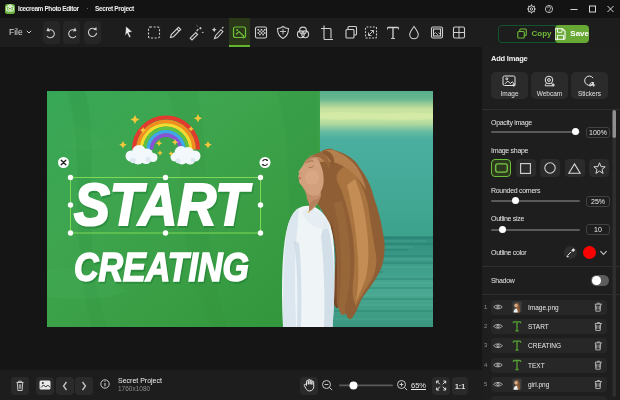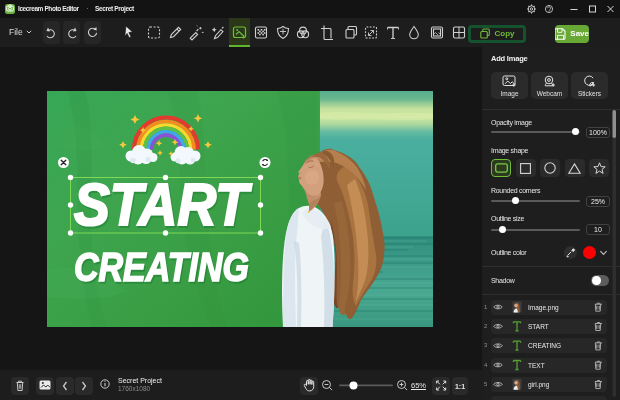--- a/index.html
+++ b/index.html
@@ -12,21 +12,21 @@
   #logo { left:5px; top:4px; width:10px; height:10px; background:#6db33f; border-radius:2.5px; }
   .ttext { top:5px; font-size:6.5px; color:#ececec; font-weight:bold; letter-spacing:-0.4px; }
   .tdot { top:4px; font-size:8px; color:#8a8a8a; }
   
   #toolbar { left:0; top:18px; width:620px; height:29px; background:#1d1d1d; }
   #filebtn { left:9px; top:27px; font-size:8.5px; color:#dedede; }
   .hbtn { top:21px; width:17px; height:23px; background:#262626; border-radius:4px; display:flex; align-items:center; justify-content:center; }
   #seltool { left:229px; top:18px; width:21px; height:29px; background:#2a3819; display:flex; align-items:center; justify-content:center; }
   #selunder { left:229px; top:45px; width:21px; height:2px; background:#61b52f; }
   .btn { top:24.5px; height:18px; border-radius:4px; display:flex; align-items:center; justify-content:center; gap:4px; font-size:8px; font-weight:bold; }
-  #copybtn { left:468px; width:58px; background:#1d1d1d; border:3px solid #14532d; color:#6fba3a; }
+  #copybtn { left:498px; width:72px; background:#1d1d1d; border:1px solid #14532d; color:#6fba3a; }
   #savebtn { left:555px; width:34px; background:#68a834; color:#fff;justify-content:flex-end; }
   
   #workspace { left:0; top:47px; width:482px; height:323px; background:#151515; }
   #canvas { left:47px; top:44px; width:386px; height:236px; }
   
   #bottombar { left:0; top:370px; width:482px; height:30px; background:#1d1d1d; }
   .bbtn { top:377px; width:18px; height:18px; background:#2a2a2a; border-radius:4px; display:flex; align-items:center; justify-content:center; }
   
   #panel { left:482px; top:47px; width:138px; height:353px; background:#1e1e1e; font-size:7.5px; color:#e3e3e3; }
   .plabel { left:9px; font-size:7px; letter-spacing:-0.3px; color:#e6e6e6; }

